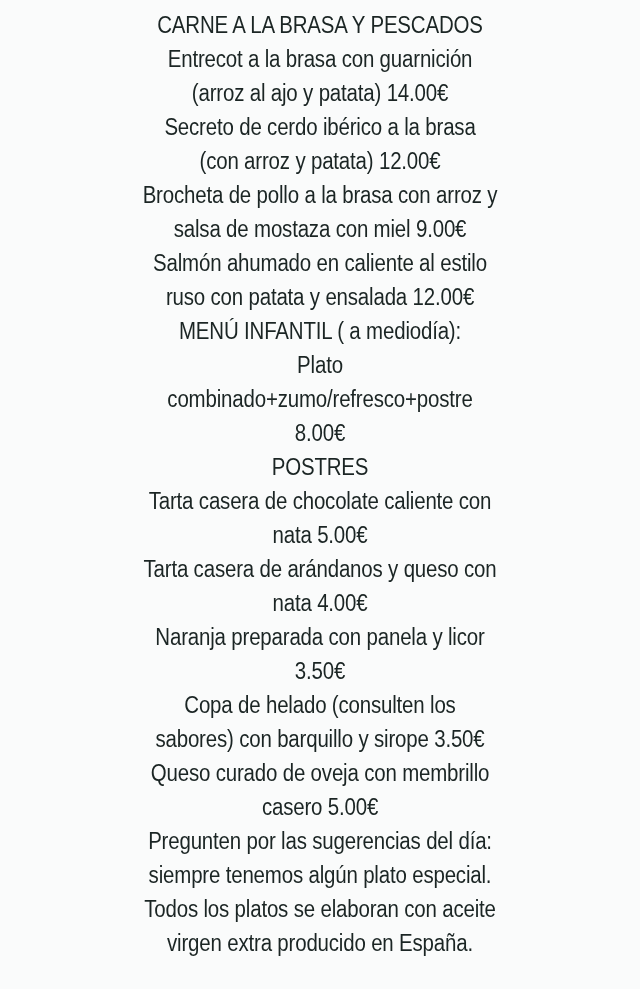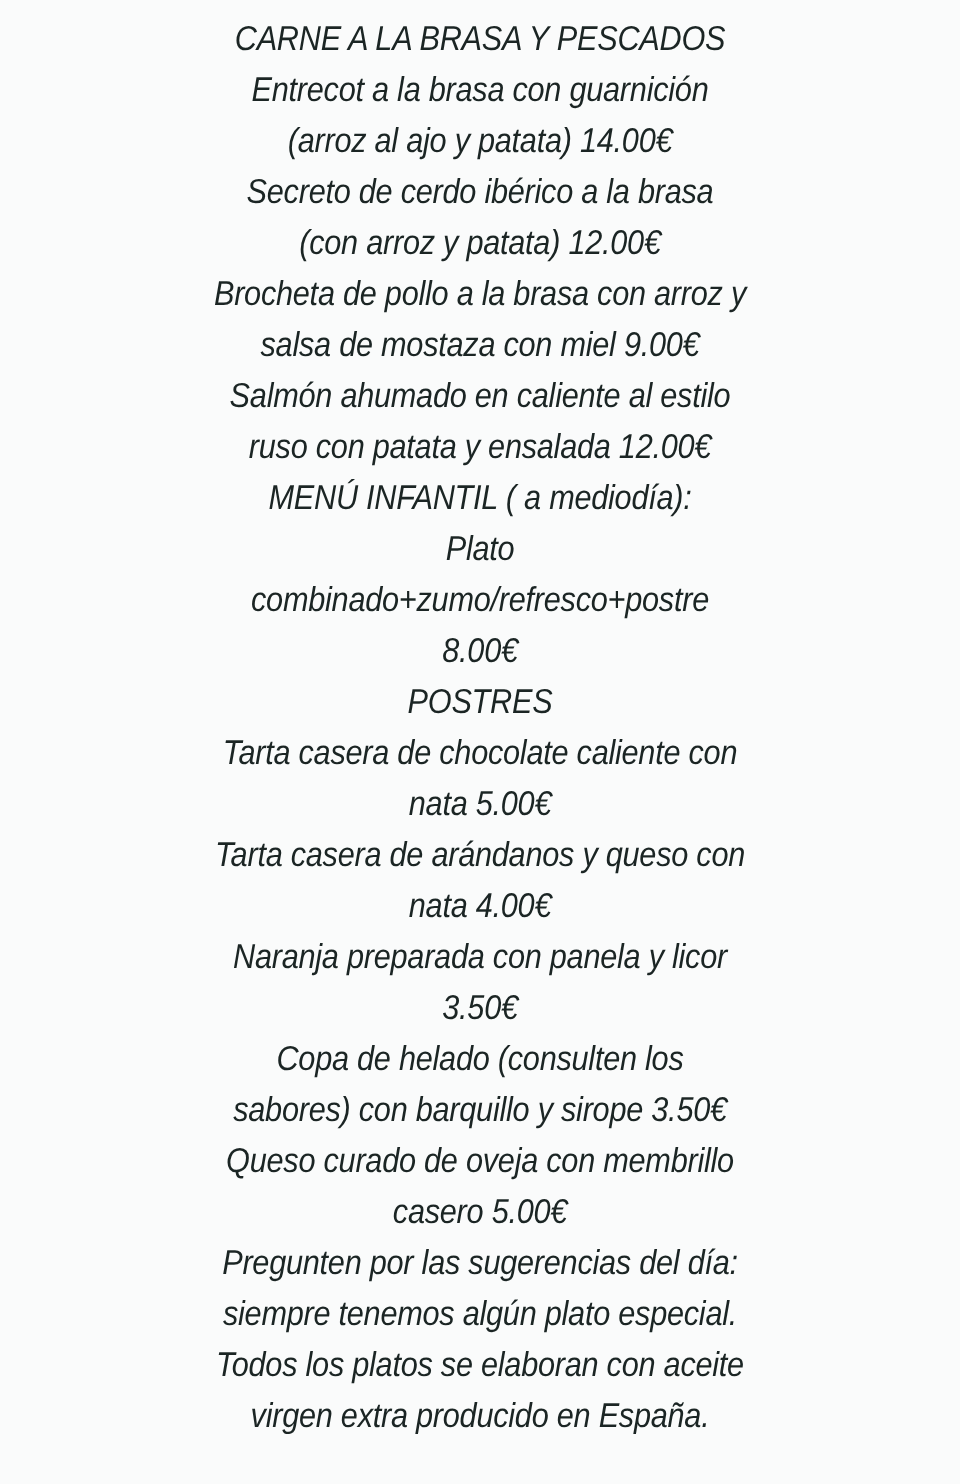--- a/index.html
+++ b/index.html
@@ -16,21 +16,20 @@
     height: 989px;
     background: var(--bg);
     color: var(--fg);
     font-family: "Liberation Sans", "DejaVu Sans", sans-serif;
     overflow: hidden;
   }
   .menu-page {
     width: 588px;
     height: 989px;
     padding-top: 8px;
-    font-style: italic;
   }
   .menu-text-block {
     width: 640px;
     text-align: center;
     
     transform: scaleX(0.89);
     transform-origin: 320px 0;
   }
   .menu-line {
     font-size: 23px;

